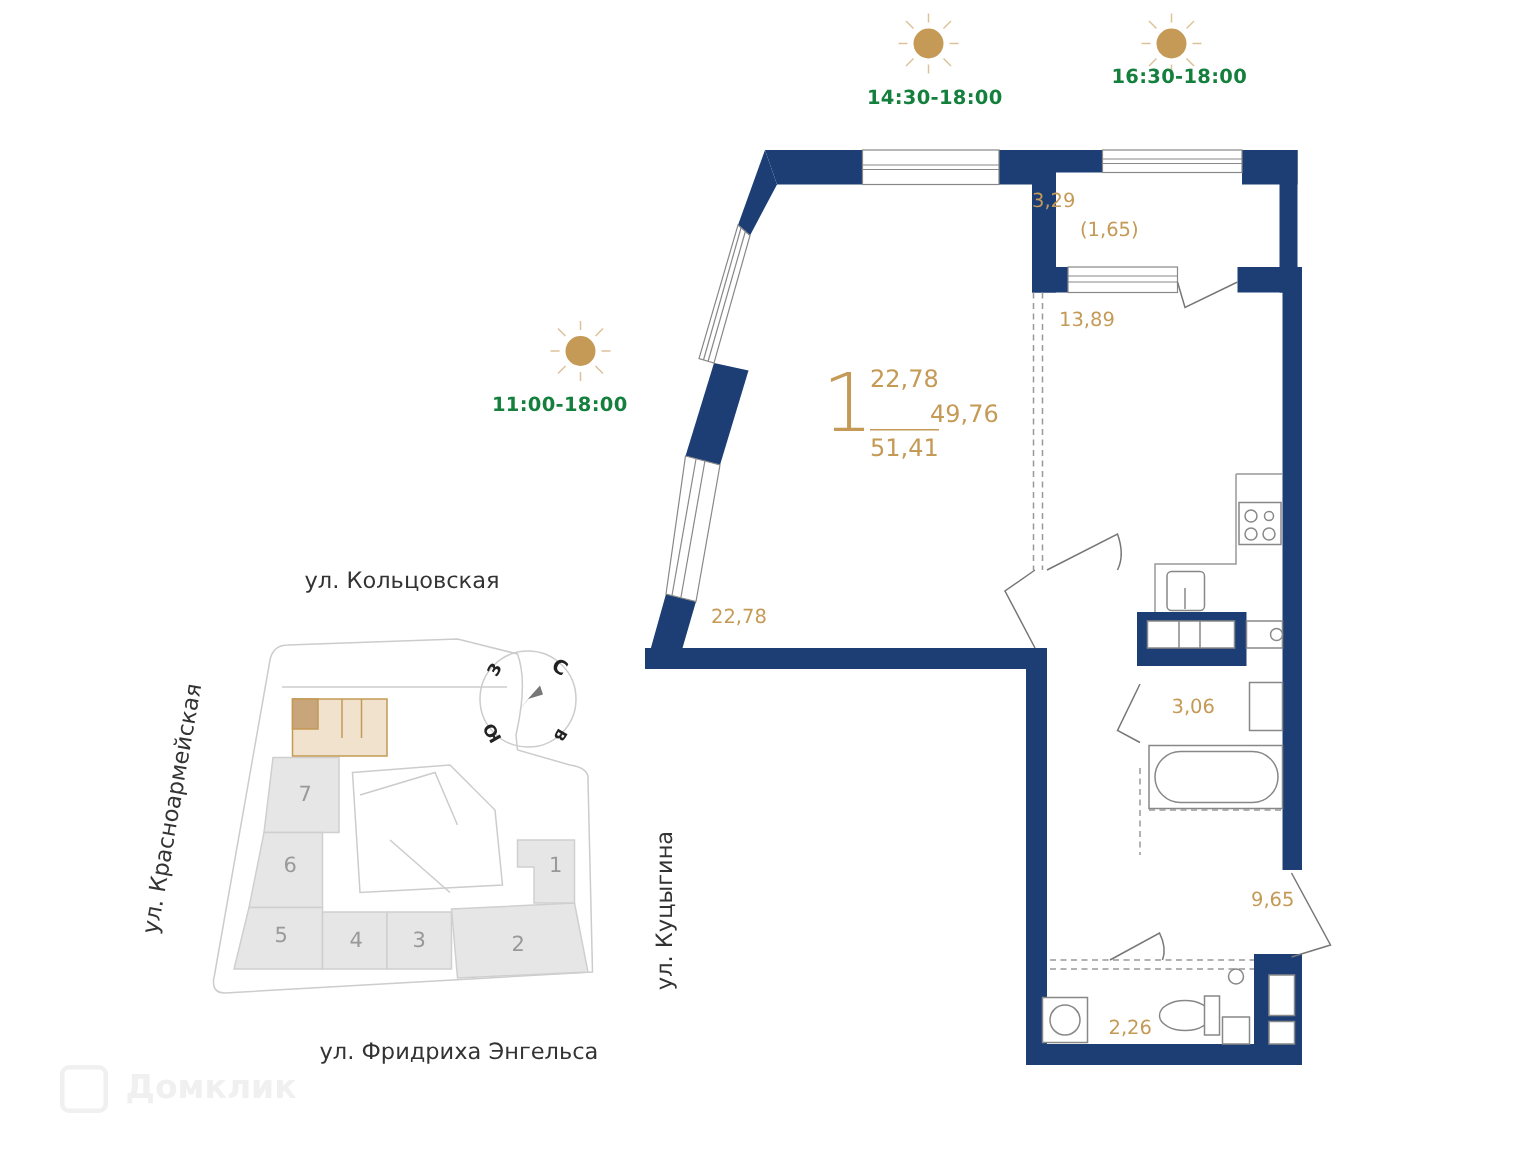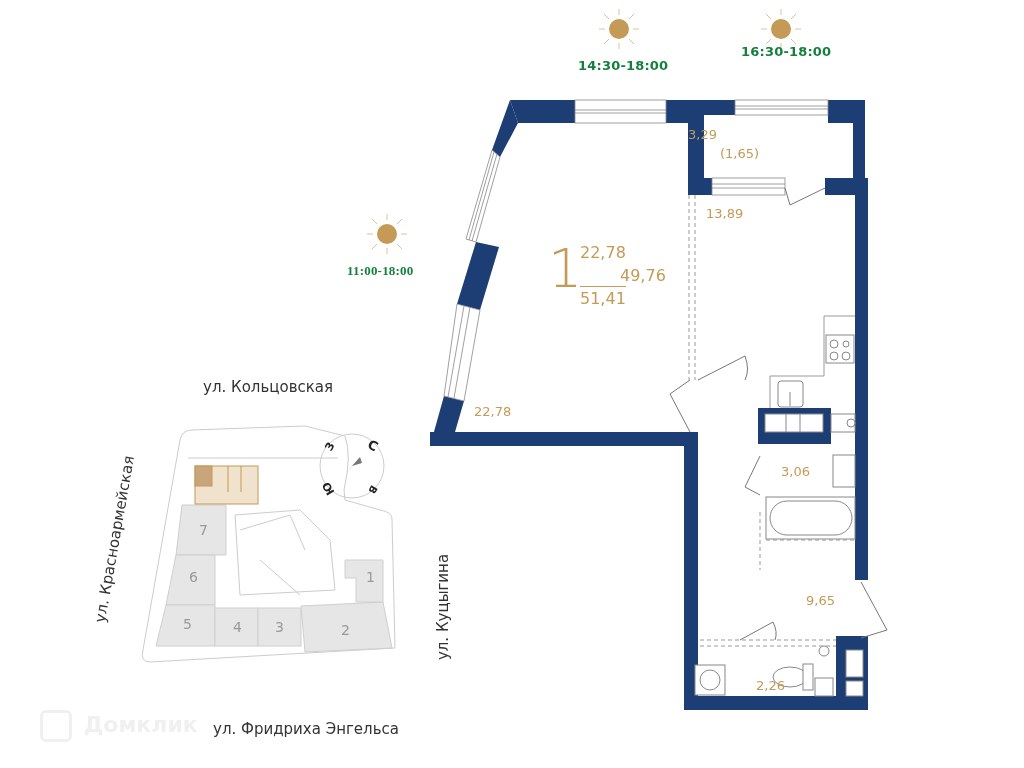--- a/index.html
+++ b/index.html
@@ -195,38 +195,38 @@
     </g>
 
     <circle cx="352" cy="466" r="32" fill="none" stroke="#ccc" stroke-width="1"></circle>
     <polygon points="360,457 344,476 352,466" fill="#bbb"></polygon>
     <polygon points="360,457 352,466 362,463" fill="#777"></polygon>
   </g>
 </svg>
 
 <div class="sun-label" style="left:578px;top:58px;">14:30-18:00</div>
 <div class="sun-label" style="left:741px;top:44px;">16:30-18:00</div>
-<div class="sun-label" style="left:347px;top:263px;font-family:Liberation Serif, serif;">11:00-18:00</div>
+<div class="sun-label" style="left:328px;top:263px;">11:00-18:00</div>
 
 <div class="rooms-count">1</div>
 <div class="sum" style="top:243px;">22,78</div>
 <div class="sum" style="top:266px;margin-left:40px;">49,76</div>
 <div class="sum-line"></div>
 <div class="sum" style="top:289px;">51,41</div>
 
 <div class="area" style="left:474px;top:404px;">22,78</div>
 <div class="area" style="left:688px;top:127px;text-align:center;">3,29</div>
 <div class="area" style="left:720px;top:146px;">(1,65)</div>
 <div class="area" style="left:706px;top:206px;">13,89</div>
 <div class="area" style="left:781px;top:464px;">3,06</div>
-<div class="area" style="left:806px;top:593px;">9,65</div>
-<div class="area" style="left:739px;top:678px;margin-left:17px;">2,26</div>
+<div class="area" style="left:834px;top:593px;">9,65</div>
+<div class="area" style="left:739px;top:678px;">2,26</div>
 
 <div class="street" style="left:203px;top:378px;">ул. Кольцовская</div>
-<div class="street" style="left:213px;top:720px;">ул. Фридриха Энгельса</div>
+<div class="street" style="left:213px;top:692px;">ул. Фридриха Энгельса</div>
 <div class="street" style="left:30px;top:530px;transform:rotate(-80deg);transform-origin:center;">ул. Красноармейская</div>
 <div class="street" style="left:390px;top:598px;transform:rotate(-90deg);transform-origin:center;">ул. Куцыгина</div>
 
 <div class="abs" style="left:326px;top:440px;font-size:11px;font-weight:bold;color:#222;transform:rotate(-60deg);">З</div>
 <div class="abs" style="left:368px;top:438px;font-size:13px;font-weight:bold;color:#222;transform:rotate(30deg);">С</div>
 <div class="abs" style="left:322px;top:482px;font-size:11px;font-weight:bold;color:#222;transform:rotate(-120deg);">Ю</div>
 <div class="abs" style="left:369px;top:484px;font-size:10px;font-weight:bold;color:#222;transform:rotate(120deg);">В</div>
 
 <div class="abs" style="left:199px;top:522px;font-size:14px;color:#999;">7</div>
 <div class="abs" style="left:189px;top:569px;font-size:14px;color:#999;">6</div>

